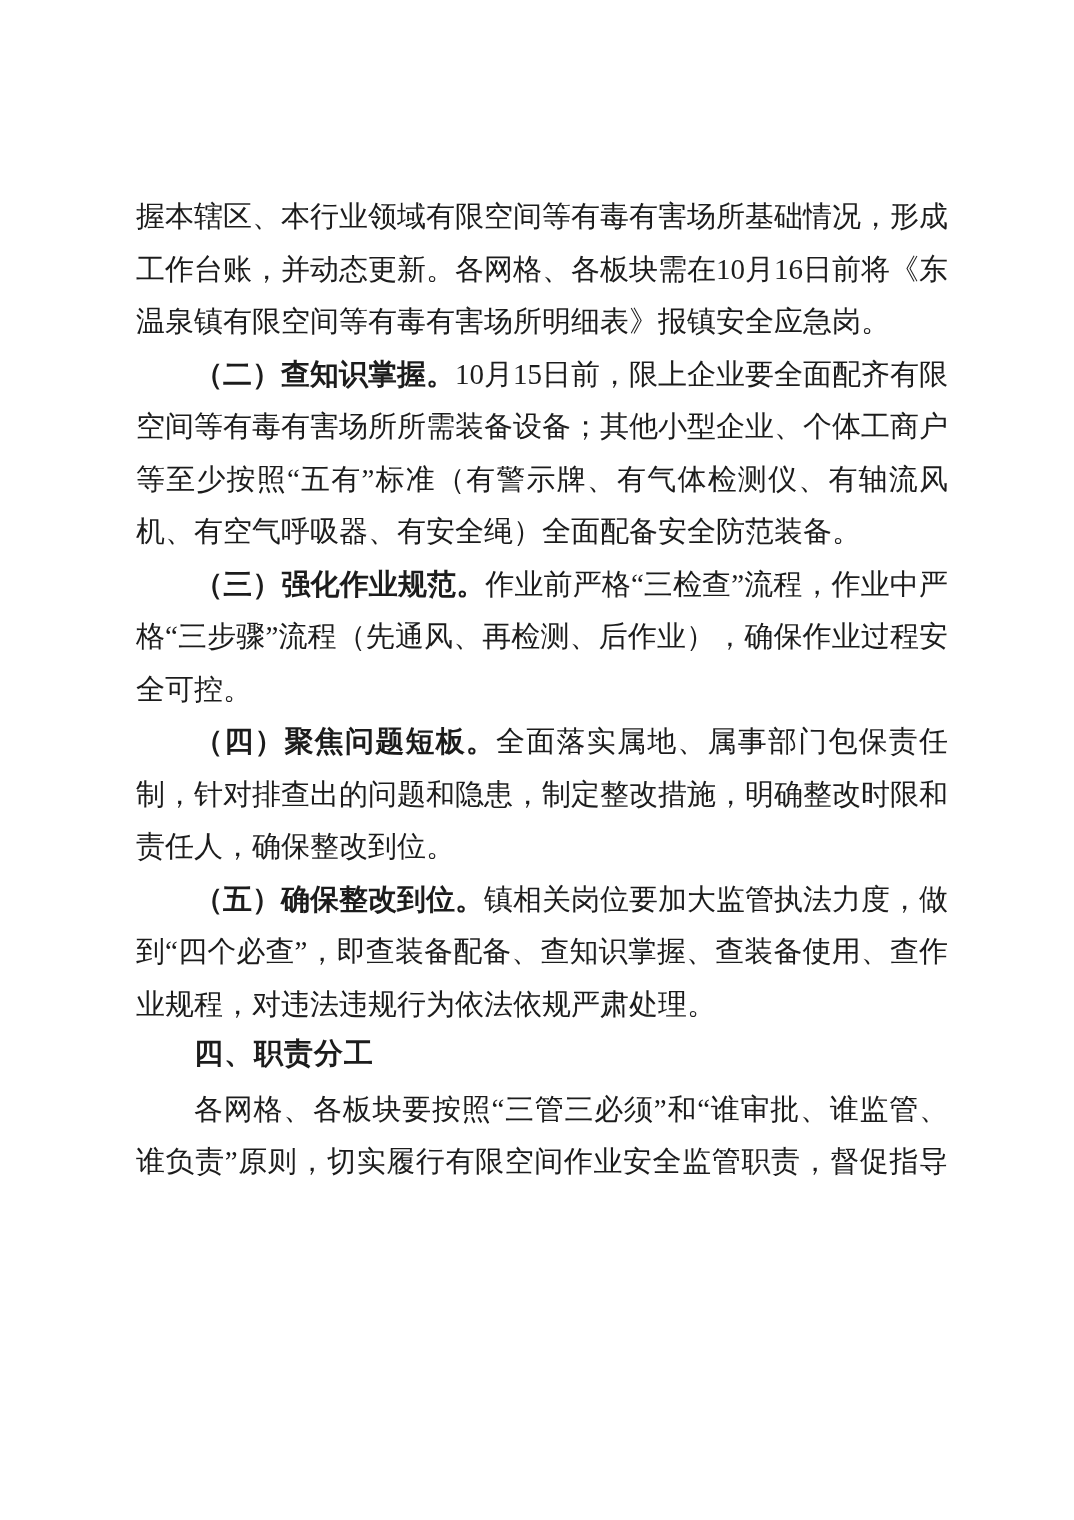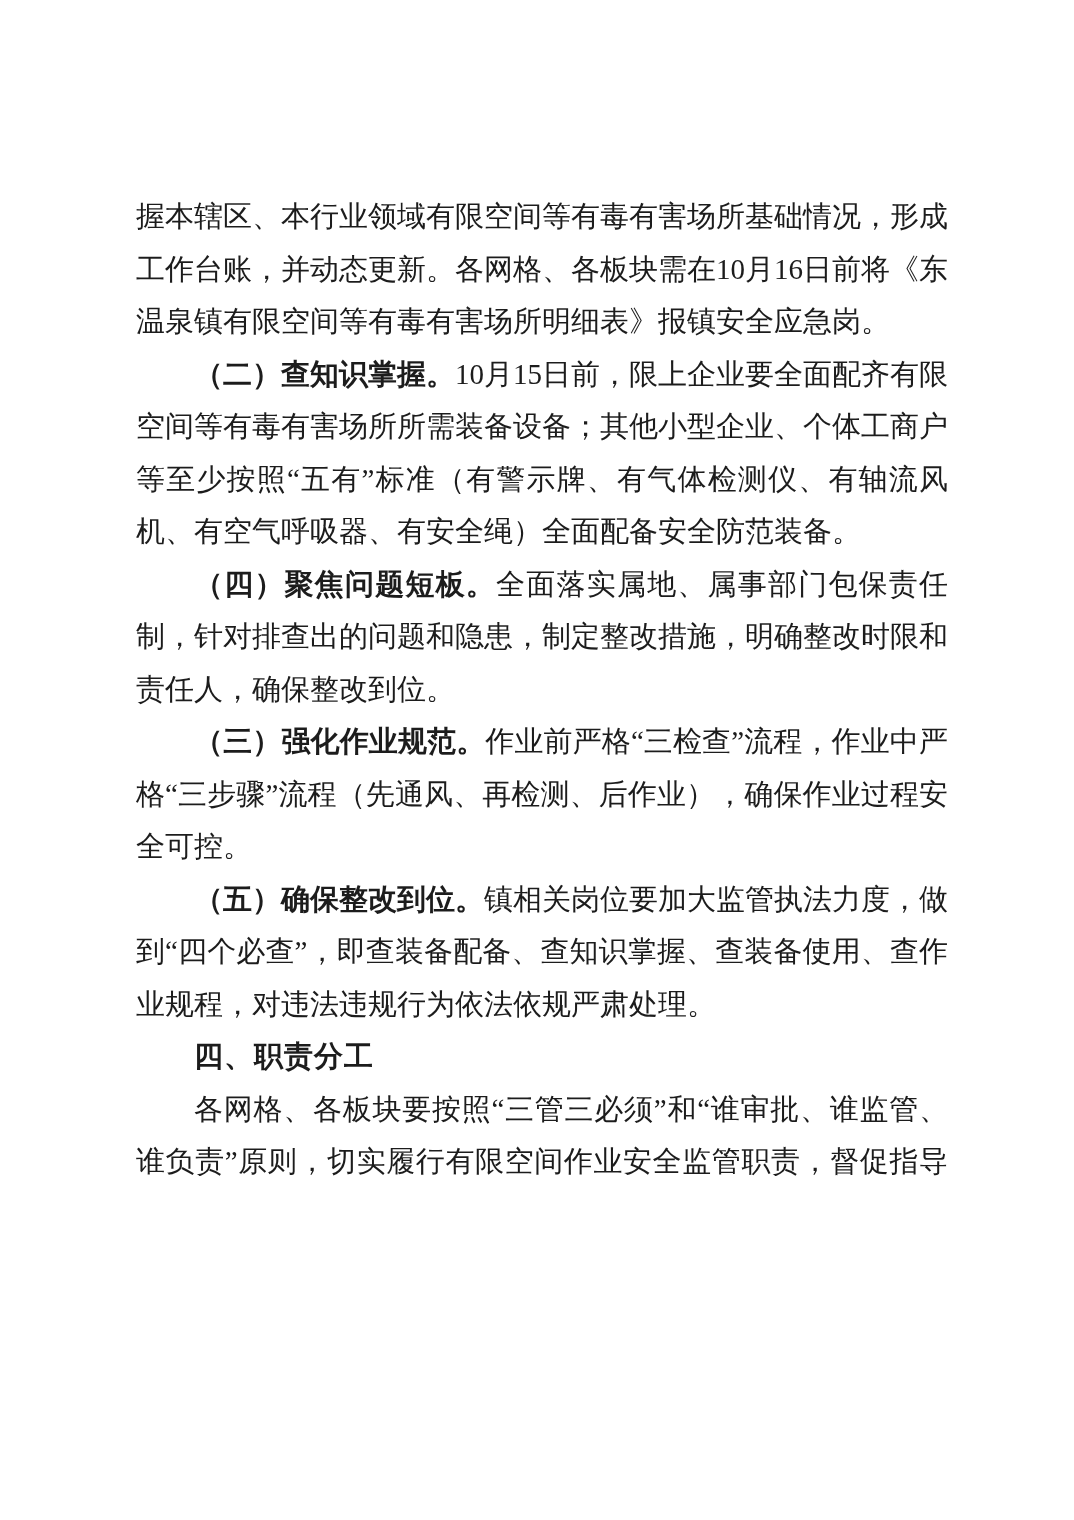--- a/index.html
+++ b/index.html
@@ -31,21 +31,21 @@
     text-indent: 2em;
   }
   .content p.no-indent {
     text-indent: 0;
   }
   .lead {
     font-weight: bold;
   }
   .heading {
     margin: 0;
-    font-family: Liberation Serif, serif;
+    font-family: Liberation Mono, monospace;
     font-weight: bold;
     font-size: 29px;
     line-height: 52.5px;
     text-indent: 2em;
     letter-spacing: 1px;
   }
   .page-number {
     position: absolute;
     left: 136px;
     top: 1388px;
@@ -58,23 +58,23 @@
 </head>
 <body>
 
 <div class="page">
   <main class="content">
 
     <p class="no-indent">握本辖区、本行业领域有限空间等有毒有害场所基础情况，形成工作台账，并动态更新。各网格、各板块需在10月16日前将《东温泉镇有限空间等有毒有害场所明细表》报镇安全应急岗。</p>
 
     <p><span class="lead">（二）查知识掌握。</span><span>10月15日前，限上企业要全面配齐有限空间等有毒有害场所所需装备设备；其他小型企业、个体工商户等至少按照“五有”标准（有警示牌、有气体检测仪、有轴流风机、有空气呼吸器、有安全绳）全面配备安全防范装备。</span></p>
 
+    <p><span class="lead">（三）强化作业规范。</span><span>作业前严格“三检查”流程，作业中严格“三步骤”流程（先通风、再检测、后作业），确保作业过程安全可控。</span></p>
+
     <p><span class="lead">（四）聚焦问题短板。</span><span>全面落实属地、属事部门包保责任制，针对排查出的问题和隐患，制定整改措施，明确整改时限和责任人，确保整改到位。</span></p>
-
-    <p><span class="lead">（三）强化作业规范。</span><span>作业前严格“三检查”流程，作业中严格“三步骤”流程（先通风、再检测、后作业），确保作业过程安全可控。</span></p>
 
     <p><span class="lead">（五）确保整改到位。</span><span>镇相关岗位要加大监管执法力度，做到“四个必查”，即查装备配备、查知识掌握、查装备使用、查作业规程，对违法违规行为依法依规严肃处理。</span></p>
 
     <h2 class="heading">四、职责分工</h2>
 
     <p>各网格、各板块要按照“三管三必须”和“谁审批、谁监管、谁负责”原则，切实履行有限空间作业安全监管职责，督促指导本辖区、本行业领域企事业单位开展有限空间作业系统治理。</p>
 
 
   </main>
 

